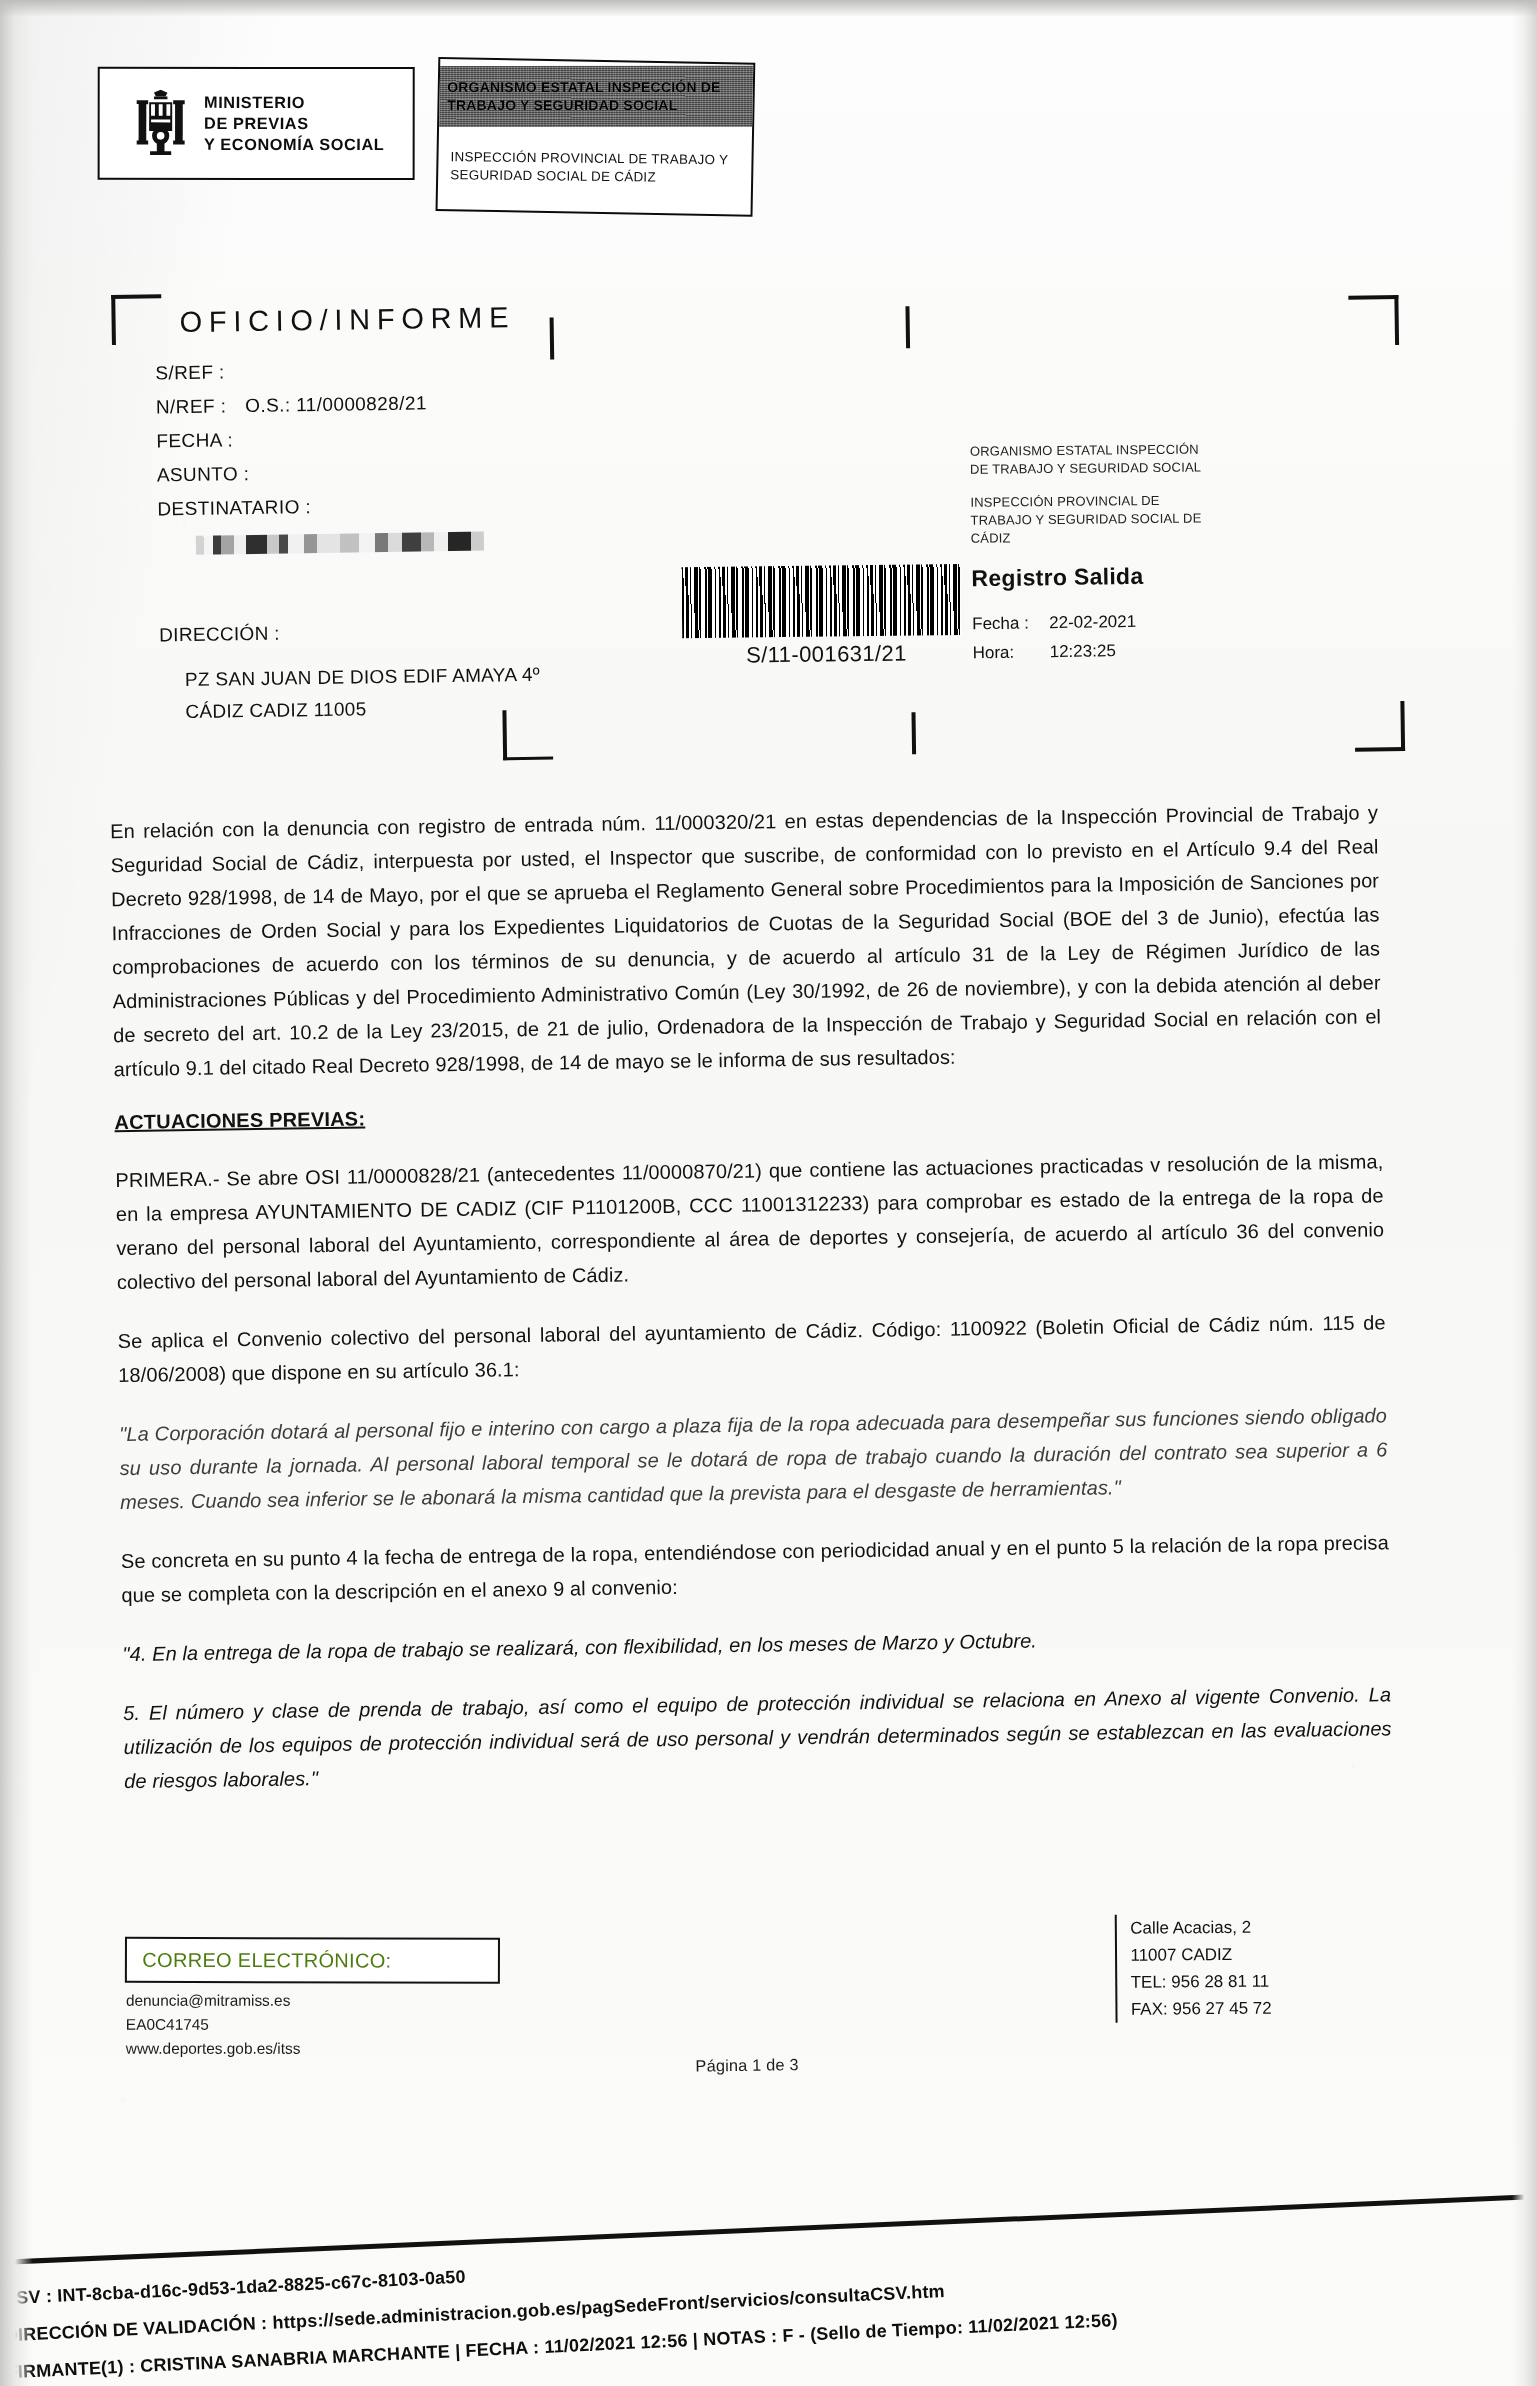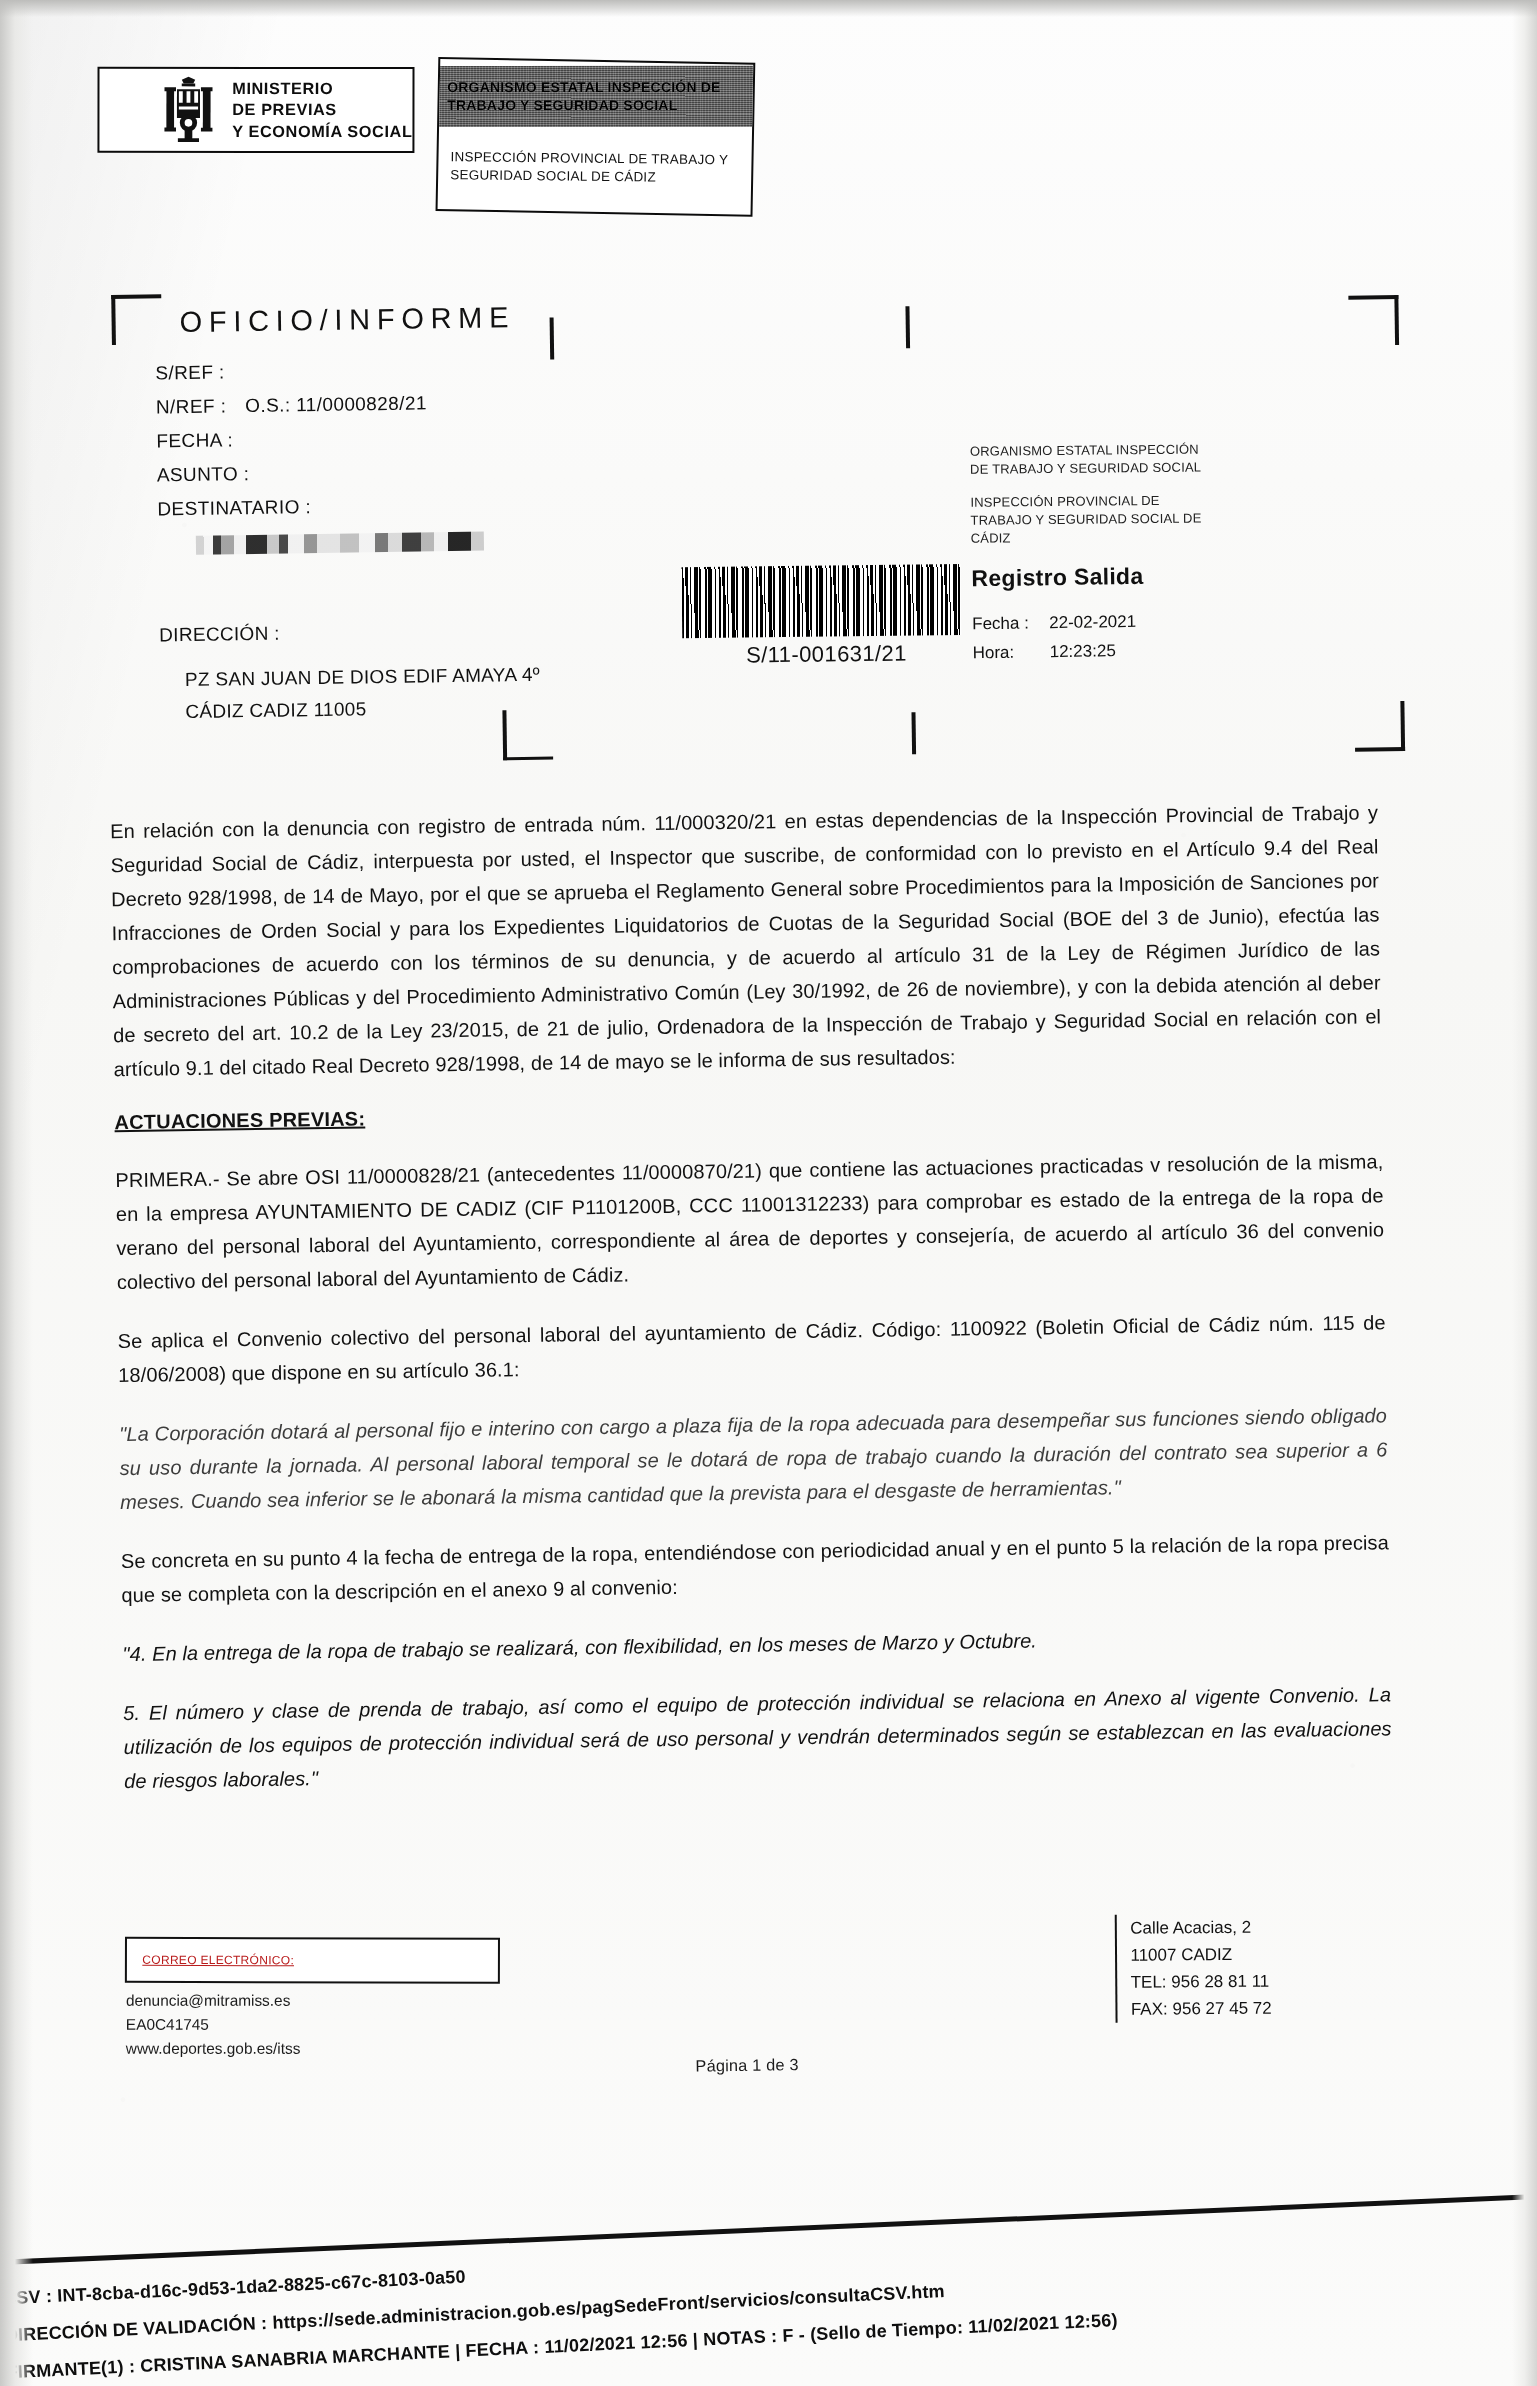--- a/index.html
+++ b/index.html
@@ -56,30 +56,29 @@
     left: 0; top: 0;
     width: 1537px; height: 2386px;
     transform: rotate(-0.85deg);
     transform-origin: 730px 1153px;
   }
 
   
   .letterhead {
     position: absolute;
     left: 113px; top: 60px;
-    width: 317px; height: 86px;
+    width: 317px; height: 113px;
     border: 2.9px solid #0b0b0b;
     box-sizing: border-box;
     display: flex;
     align-items: center;
     gap: 13.4px;
-    padding-left: 5px;
+    padding-left: 31px;
     transform: rotate(0.9deg);
     background: #fff;
-    justify-content: flex-end;
   }
   .coat {
     width: 60px; height: 71px;
     position: relative;
     flex: 0 0 auto;
   }
   .coat svg { display: block; }
   .ministry-lines {
     font-size: 16.3px;
     line-height: 1.30;
@@ -278,25 +277,24 @@
     width: 375px; height: 46px;
     border: 2.9px solid #111;
     box-sizing: border-box;
     display: flex;
     align-items: center;
     padding-left: 15.4px;
     transform: rotate(1.0deg);
     background: #fff;
   }
   .email-box span {
-    font-size: 12px;
+    font-size: 20px;
     letter-spacing: 0.3px;
-    color: #b91c1c;
+    color: #4d7c0f;
     font-weight: 500;
-    text-decoration: underline;
   }
   .email-lines {
     position: absolute;
     left: 113px; top: 1981px;
     font-size: 15.4px;
     line-height: 24px;
     color: #1b1b1b;
     transform: rotate(0.9deg);
   }
   .page-num {

